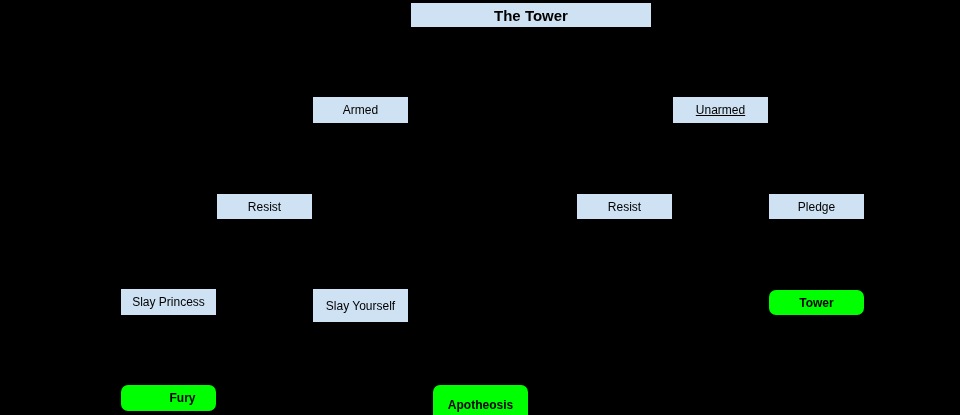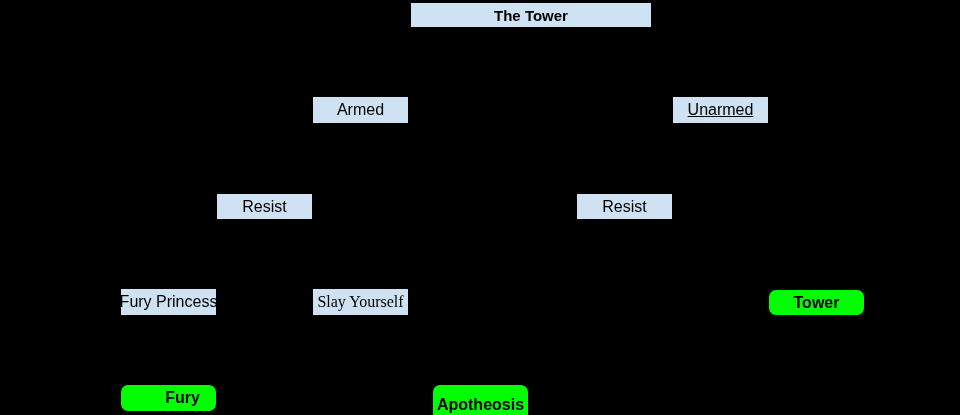--- a/index.html
+++ b/index.html
@@ -24,21 +24,21 @@
     position: absolute;
     inset: 0;
   }
   .node {
     position: absolute;
     display: flex;
     align-items: center;
     justify-content: center;
     background: var(--blue);
     color: var(--text);
-    font-size: 16px;
+    font-size: 12px;
     line-height: 1;
     white-space: nowrap;
     box-sizing: border-box;
   }
   .node.root {
     font-weight: bold;
     font-size: 15px;
   }
   .node.green {
     background: var(--green);
@@ -46,41 +46,42 @@
     border-radius: 7px;
   }
   
   .n-the-tower     { left: 377px; top:   3px; width: 240px; height: 24px; margin-left: 34px; }
   .n-armed         { left: 313px; top:  97px; width:  95px; height: 26px; }
   .n-unarmed       { left: 673px; top:  97px; width:  95px; height: 26px; text-decoration: underline; }
   .n-resist-left   { left: 217px; top: 194px; width:  95px; height: 25px; }
   .n-resist-right  { left: 577px; top: 194px; width:  95px; height: 25px; }
   .n-pledge        { left: 769px; top: 194px; width:  95px; height: 25px; }
   .n-slay-princess { left: 121px; top: 289px; width:  95px; height: 26px; }
-  .n-slay-yourself { left: 313px; top: 289px; width:  95px; height: 26px; font-family: Liberation Serif, serif; }
+  .n-slay-yourself { left: 313px; top: 289px; width:  95px; height: 33px; }
   .n-tower         { left: 769px; top: 290px; width:  95px; height: 25px; }
   .n-fury          { left: 121px; top: 385px; width:  95px; height: 26px; padding-left: 28px; }
   .n-apotheosis    { left: 433px; top: 385px; width:  95px; height: 40px; }
 </style>
 </head>
 <body>
 
 <div class="diagram">
   <div class="node root n-the-tower">The Tower</div>
 
   <div class="node n-armed">Armed</div>
 
   <div class="node n-unarmed">Unarmed</div>
 
   <div class="node n-resist-left">Resist</div>
 
   <div class="node n-resist-right">Resist</div>
 
+  <div class="node n-pledge">Pledge</div>
 
-  <div class="node n-slay-princess">Fury Princess</div>
+  <div class="node n-slay-princess">Slay Princess</div>
 
   <div class="node n-slay-yourself">Slay Yourself</div>
 
   <div class="node green n-tower">Tower</div>
 
   <div class="node green n-fury">Fury</div>
 
   <div class="node green n-apotheosis">Apotheosis</div>
 </div>
 

